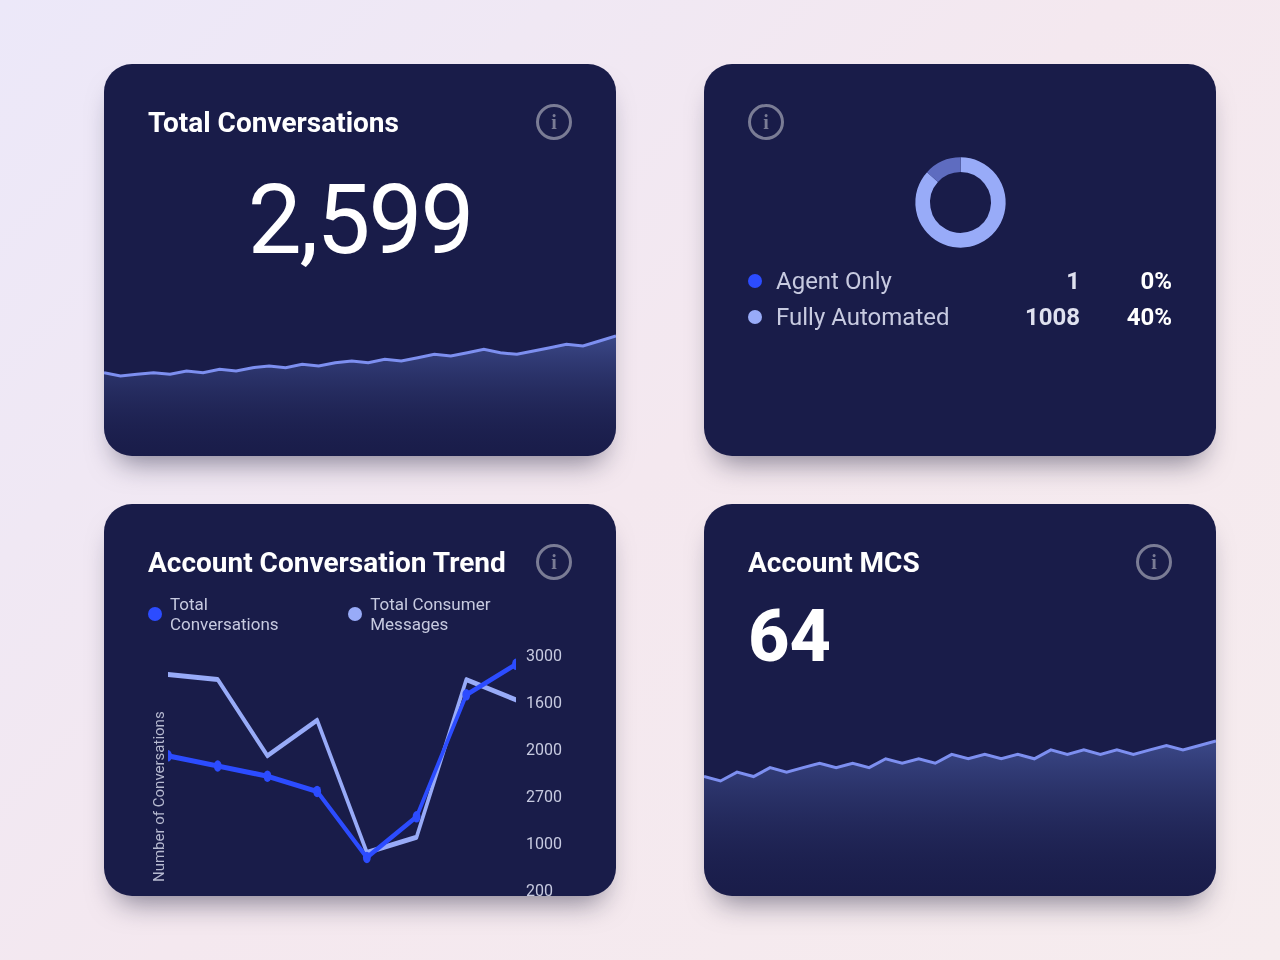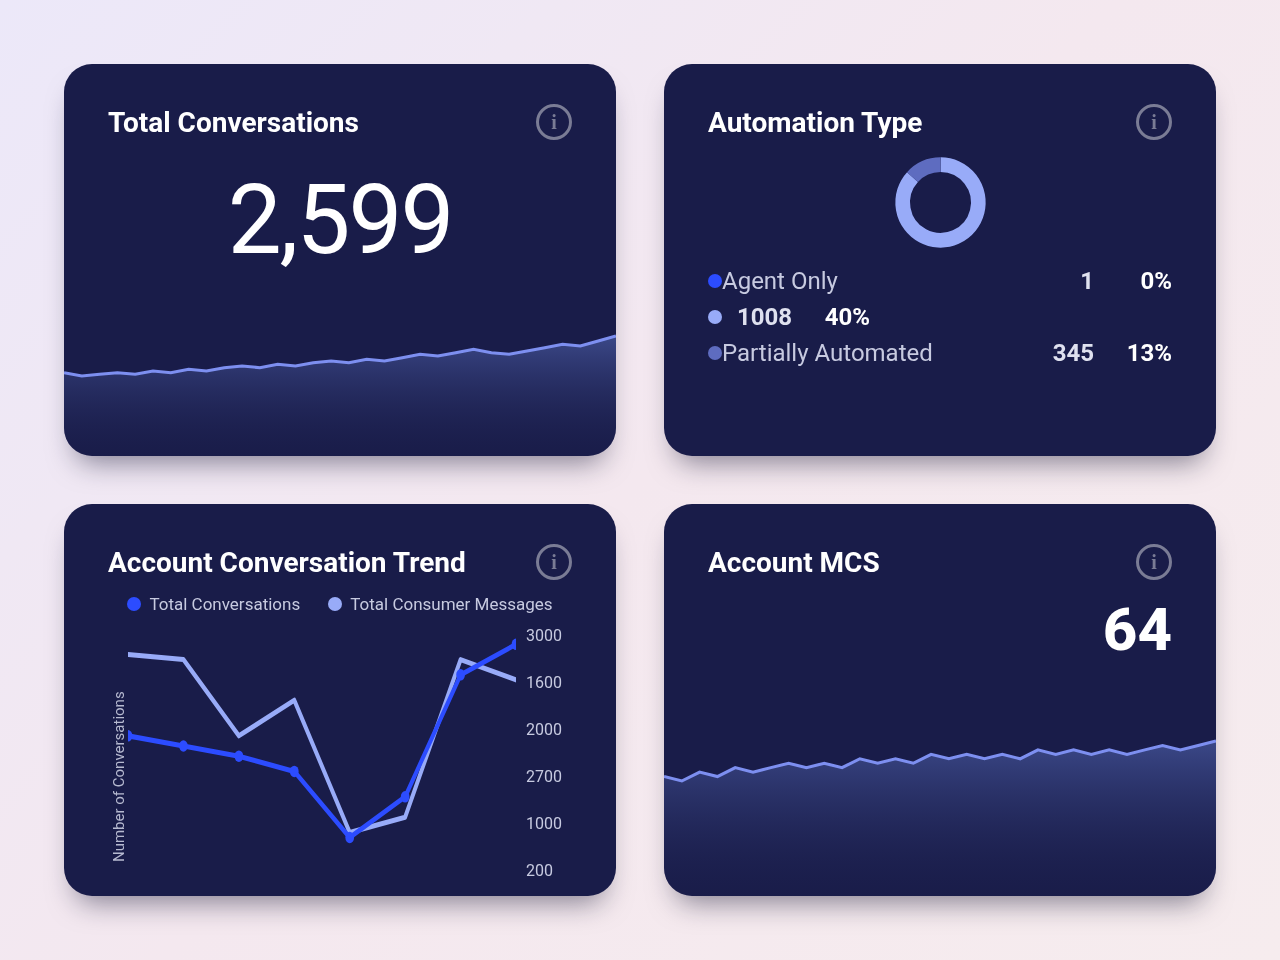--- a/index.html
+++ b/index.html
@@ -19,33 +19,34 @@
   }
   .card{
     background:#191c49;
     border-radius:28px;
     box-shadow:0 18px 28px -12px rgba(20,20,50,0.5);
     padding:40px 44px;
     color:#fff;
     position:relative;
     display:flex;flex-direction:column;
     overflow:hidden;
+    margin-left:40px;
   }
   .card-header{display:flex;align-items:center;justify-content:space-between;}
   .card-title{font-size:28px;font-weight:700;color:#fff;}
   .info-btn{width:36px;height:36px;border-radius:50%;border:3px solid #7a7c95;display:flex;align-items:center;justify-content:center;color:#7a7c95;background:transparent;cursor:pointer;}
   .info-btn span{font-weight:700;font-size:20px;font-family:Georgia,serif;}
   .big-number{font-size:96px;font-weight:400;letter-spacing:-2px;text-align:center;margin-top:24px;}
-  .mcs-number{font-size:60px;font-weight:800;text-align:right;margin-top:14px;}
+  .mcs-number{font-size:72px;font-weight:800;text-align:left;margin-top:14px;}
   .spark-wrap{position:absolute;left:0;right:0;bottom:0;height:130px;}
   .spark-wrap svg{width:100%;height:100%;display:block;}
   
   .donut-wrap{display:flex;justify-content:center;margin:10px 0 8px;}
   .legend{display:flex;flex-direction:column;gap:8px;margin-top:4px;}
-  .legend-row{display:flex;align-items:center;font-size:24px;color:#c7cae0;}
+  .legend-row{display:flex;align-items:center;gap:14px;font-size:24px;color:#c7cae0;}
   .dot{width:14px;height:14px;border-radius:50%;flex-shrink:0;}
   .leg-label{flex:1;}
   .leg-count{width:70px;text-align:right;font-weight:700;color:#dfe1ef;}
   .leg-pct{width:78px;text-align:right;font-weight:700;color:#fff;}
   
   .trend-legend{display:flex;gap:28px;justify-content:center;margin:14px 0 10px;font-size:17px;color:#c7cae0;}
   .trend-legend .item{display:flex;align-items:center;gap:8px;}
   .trend-legend .ldot{width:14px;height:14px;border-radius:50%;}
   .trend-body{flex:1;display:flex;position:relative;}
   .ylabel{writing-mode:vertical-rl;transform:rotate(180deg);font-size:15px;color:#b6b9d0;text-align:center;padding-right:2px;}
@@ -74,48 +75,42 @@
             </linearGradient>
           </defs>
           <path d="M0,46.666666666666664 L16.129032258064516,50 L32.25806451612903,48.333333333333336 L48.38709677419355,46.666666666666664 L64.51612903225806,48.333333333333336 L80.64516129032258,45 L96.7741935483871,46.666666666666664 L112.90322580645162,43.333333333333336 L129.03225806451613,45 L145.16129032258064,41.666666666666664 L161.29032258064515,40 L177.41935483870967,41.666666666666664 L193.5483870967742,38.33333333333333 L209.67741935483872,40 L225.80645161290323,36.66666666666667 L241.93548387096774,35 L258.06451612903226,36.66666666666667 L274.19354838709677,33.33333333333333 L290.3225806451613,35 L306.4516129032258,31.666666666666668 L322.5806451612903,28.333333333333336 L338.7096774193548,30 L354.83870967741933,26.666666666666664 L370.96774193548384,23.333333333333336 L387.0967741935484,26.666666666666664 L403.2258064516129,28.333333333333336 L419.35483870967744,25 L435.48387096774195,21.666666666666664 L451.61290322580646,18.333333333333336 L467.741935483871,20 L483.8709677419355,15 L500,10 L500,130 L0,130 Z" fill="url(#gspark1)"></path>
           <path d="M0,46.666666666666664 L16.129032258064516,50 L32.25806451612903,48.333333333333336 L48.38709677419355,46.666666666666664 L64.51612903225806,48.333333333333336 L80.64516129032258,45 L96.7741935483871,46.666666666666664 L112.90322580645162,43.333333333333336 L129.03225806451613,45 L145.16129032258064,41.666666666666664 L161.29032258064515,40 L177.41935483870967,41.666666666666664 L193.5483870967742,38.33333333333333 L209.67741935483872,40 L225.80645161290323,36.66666666666667 L241.93548387096774,35 L258.06451612903226,36.66666666666667 L274.19354838709677,33.33333333333333 L290.3225806451613,35 L306.4516129032258,31.666666666666668 L322.5806451612903,28.333333333333336 L338.7096774193548,30 L354.83870967741933,26.666666666666664 L370.96774193548384,23.333333333333336 L387.0967741935484,26.666666666666664 L403.2258064516129,28.333333333333336 L419.35483870967744,25 L435.48387096774195,21.666666666666664 L451.61290322580646,18.333333333333336 L467.741935483871,20 L483.8709677419355,15 L500,10 " fill="none" stroke="#7d8ff0" stroke-width="3"></path>
         </svg>
     </div>
   </div>
 
   <div class="card">
     <div class="card-header">
-      <div class="card-title">Automation Type</div>
       <button class="info-btn">
           <span>i</span>
         </button>
     </div>
     <div class="donut-wrap">
       <svg id="donut" width="105" height="105" viewBox="0 0 100 100">
           <path d="M50.08703133925593,14.000105200903889 A36,36 0 1 1 23.33204300565708,25.816946641338347" stroke="#98abf8" stroke-width="14" fill="none" stroke-linecap="butt"></path>
           <path d="M23.336264150854817,25.812292573147616 A36,36 0 0 1 49.99371681472471,14.000000548311355" stroke="#5e6cc0" stroke-width="14" fill="none" stroke-linecap="butt"></path>
         </svg>
     </div>
     <div class="legend" id="autolegend">
         <div class="legend-row">
           <span class="dot" style="background:#2c4cff"></span>
           <span class="leg-label">Agent Only</span>
           <span class="leg-count">1</span>
           <span class="leg-pct">0%</span>
         </div>
         <div class="legend-row">
           <span class="dot" style="background:#98abf8"></span>
+          <span class="leg-label">Fully Automated</span>
           <span class="leg-count">1008</span>
           <span class="leg-pct">40%</span>
-        </div>
-        <div class="legend-row">
-          <span class="dot" style="background:#5e6cc0"></span>
-          <span class="leg-label">Partially Automated</span>
-          <span class="leg-count">345</span>
-          <span class="leg-pct">13%</span>
         </div>
       </div>
   </div>
 
   <div class="card">
     <div class="card-header">
       <div class="card-title">Account Conversation Trend</div>
       <button class="info-btn">
           <span>i</span>
         </button>

